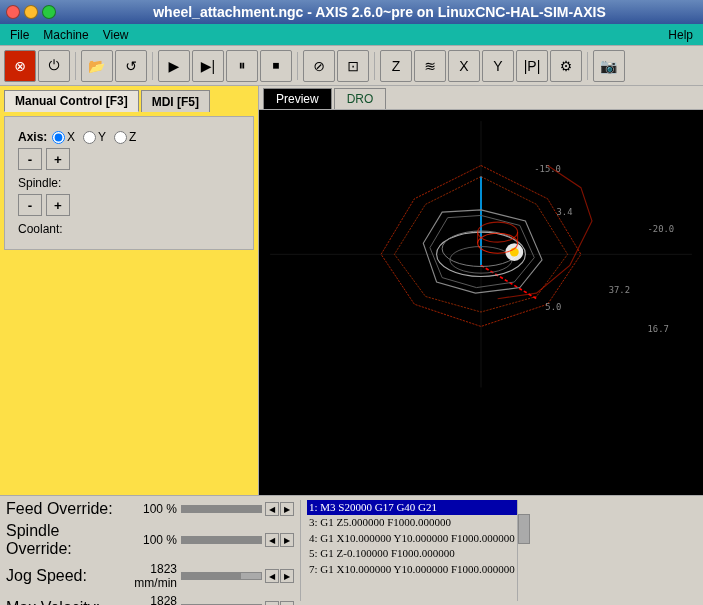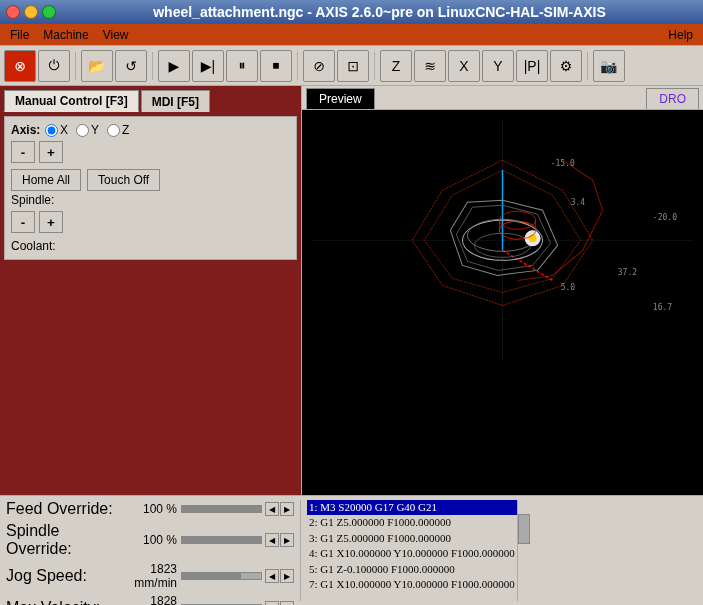--- a/index.html
+++ b/index.html
@@ -37,21 +37,21 @@
     .tb-max { background: #28c940; }
     .titlebar-title {
       flex: 1;
       font-size: 14px;
       font-weight: bold;
       text-align: center;
     }
 
     
     .menubar {
-      background: #c2410c;
+      background: #14b8a6;
       border-bottom: 1px solid #aaa;
       display: flex;
       align-items: center;
       padding: 2px 4px;
       height: 22px;
       gap: 2px;
     }
     .menu-item {
       padding: 2px 6px;
       cursor: pointer;
@@ -87,22 +87,22 @@
     }
 
     
     .main-content {
       display: flex;
       height: calc(605px - 24px - 22px - 40px - 110px);
     }
 
     
     .left-panel {
-      width: 302px;
-      background: #7f1d1d;
+      width: 259px;
+      background: #fde047;
       border-right: 1px solid #aaa;
       padding: 4px;
       display: flex;
       flex-direction: column;
       gap: 4px;
     }
 
     
     .tabs {
       display: flex;
@@ -118,21 +118,21 @@
       font-weight: bold;
     }
     .tab-btn.active {
       background: #e8e4dc;
       border-bottom: 1px solid #e8e4dc;
     }
 
     .manual-control-box {
       background: #d4d0c8;
       border: 1px solid #aaa;
-      padding: 6px;
+      padding: 13px;
     }
 
     .axis-row {
       display: flex;
       align-items: center;
       gap: 4px;
       margin-bottom: 4px;
     }
     .axis-label { width: 30px; font-weight: bold; }
     .radio-group { display: flex; gap: 8px; }
@@ -191,22 +191,21 @@
       display: flex;
       flex-direction: column;
       background: #000;
     }
 
     .preview-tabs {
       display: flex;
       background: #d4d0c8;
       border-bottom: 1px solid #aaa;
       padding: 2px 4px 0;
-      gap: 8px;
-      justify-content: space-between;
+      gap: 2px;
     }
     .preview-tab {
       padding: 3px 12px;
       background: #d4d0c8;
       border: 1px solid #888;
       border-bottom: none;
       cursor: pointer;
       font-size: 12px;
     }
     .preview-tab.active {
@@ -424,44 +423,40 @@
             <input type="radio" name="axis" style=""> Z
           </label>
         </div>
       </div>
 
       <div class="jog-row">
         <button class="jog-btn">-</button>
         <button class="jog-btn">+</button>
       </div>
 
-      <div class="home-row">
-        <button class="home-btn">Home All</button>
-        <button class="home-btn">Touch Off</button>
-      </div>
 
       <div class="spindle-section">
         <div class="section-label">Spindle:</div>
         <div class="spindle-row">
           <button class="jog-btn">-</button>
           <button class="jog-btn">+</button>
         </div>
       </div>
 
       <div class="coolant-section">
         <span class="section-label">Coolant:</span>
       </div>
     </div>
   </div>
 
   <div class="right-panel">
 
     <div class="preview-tabs" style="background:#d4d0c8;">
       <button class="preview-tab active">Preview</button>
-      <button class="preview-tab" style="color:#6d28d9;">DRO</button>
+      <button class="preview-tab" style="color:#14532d;">DRO</button>
     </div>
 
     <div class="preview-canvas">
 
       <div class="dro-display">
         <div class="dro-row">
           <span class="dro-label">X:</span>
           <span class="dro-value">15.000</span>
           <span class="dro-cross">✛</span>
         </div>
@@ -568,21 +563,20 @@
         <button class="slider-arrow">◀</button>
         <button class="slider-arrow">▶</button>
       </div>
     </div>
   </div>
 
   <div class="gcode-panel">
     <div class="gcode-scroll-container">
       <div class="gcode-lines" id="gcode-lines-container">
           <div class="gcode-line highlighted">1: M3 S20000 G17 G40 G21</div>
-          <div class="gcode-line">2: G1 Z5.000000 F1000.000000</div>
           <div class="gcode-line">3: G1 Z5.000000 F1000.000000</div>
           <div class="gcode-line">4: G1 X10.000000 Y10.000000 F1000.000000</div>
           <div class="gcode-line">5: G1 Z-0.100000 F1000.000000</div>
           <div class="gcode-line">7: G1 X10.000000 Y10.000000 F1000.000000</div>
         </div>
       <div class="gcode-scrollbar">
         <div class="gcode-scrollbar-thumb"></div>
       </div>
     </div>
   </div>

